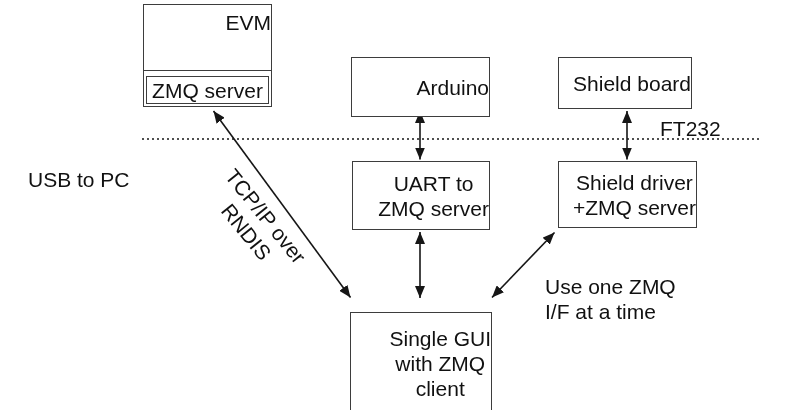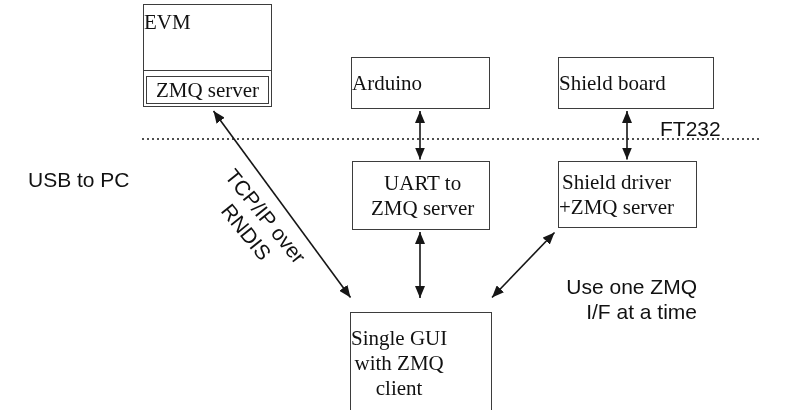--- a/index.html
+++ b/index.html
@@ -13,53 +13,52 @@
     color: #111111;
     overflow: hidden;
   }
   .node {
     position: absolute;
     border: 1.5px solid #3d3d3d;
     background: #ffffff;
     box-sizing: border-box;
     display: flex;
     align-items: center;
-    justify-content: flex-start;
+    justify-content: flex-end;
     text-align: center;
     font-size: 21px;
     line-height: 25px;
     white-space: pre-line;
-    font-family: Liberation Serif, serif;
   }
   #evm-node { left: 143px; top: 4px; width: 129px; height: 103px;
     align-items: flex-start; padding-top: 5px; }
   #evm-divider { position: absolute; left: 0; right: 0; top: 65px;
     height: 0; border-top: 1.5px solid #3d3d3d; }
   #zmq-subnode { position: absolute; left: 2px; right: 2px; top: 71px; bottom: 2px;
     border: 1.5px solid #3d3d3d; background: #ffffff;
     display: flex; align-items: center; justify-content: center;
     font-size: 21px; }
-  #arduino-node   { left: 351px; top: 57px;  width: 139px; height: 52px; }
-  #shield-node    { left: 558px; top: 57px;  width: 156px; height: 52px; }
+  #arduino-node   { left: 351px; top: 57px;  width: 139px; height: 60px; }
+  #shield-node    { left: 558px; top: 57px;  width: 134px; height: 52px; }
   #uart-zmq-node  { left: 352px; top: 161px; width: 138px; height: 69px; padding-left: 18px; }
   #python-node    { left: 558px; top: 161px; width: 139px; height: 67px; }
   #gui-node       { left: 350px; top: 312px; width: 142px; height: 102px; }
 
   .floating-label {
     position: absolute;
     font-size: 21px;
     line-height: 25px;
     white-space: pre-line;
   }
   #usb-label   { left: 28px;  top: 127px; margin-top: 40px; }
   #uart-label  { left: 429px; top: 114px; }
   #ft232-label { left: 636px; top: 116px; margin-left: 24px; }
   #tcpip-label { left: 196px; top: 199px; width: 120px; height: 50px;
     text-align: center; transform: rotate(51deg); transform-origin: 50% 50%; }
-  #useone-label { left: 545px; top: 274px; width: 152px; text-align: right; }
+  #useone-label { left: 545px; top: 274px; width: 152px; text-align: left; }
 
   #arrow-layer { position: absolute; left: 0; top: 0; width: 801px; height: 410px; }
 </style>
 </head>
 <body>
 
 <div id="canvas">
 
   <svg id="arrow-layer" viewBox="0 0 801 410" xmlns="http://www.w3.org/2000/svg">
     <defs>

